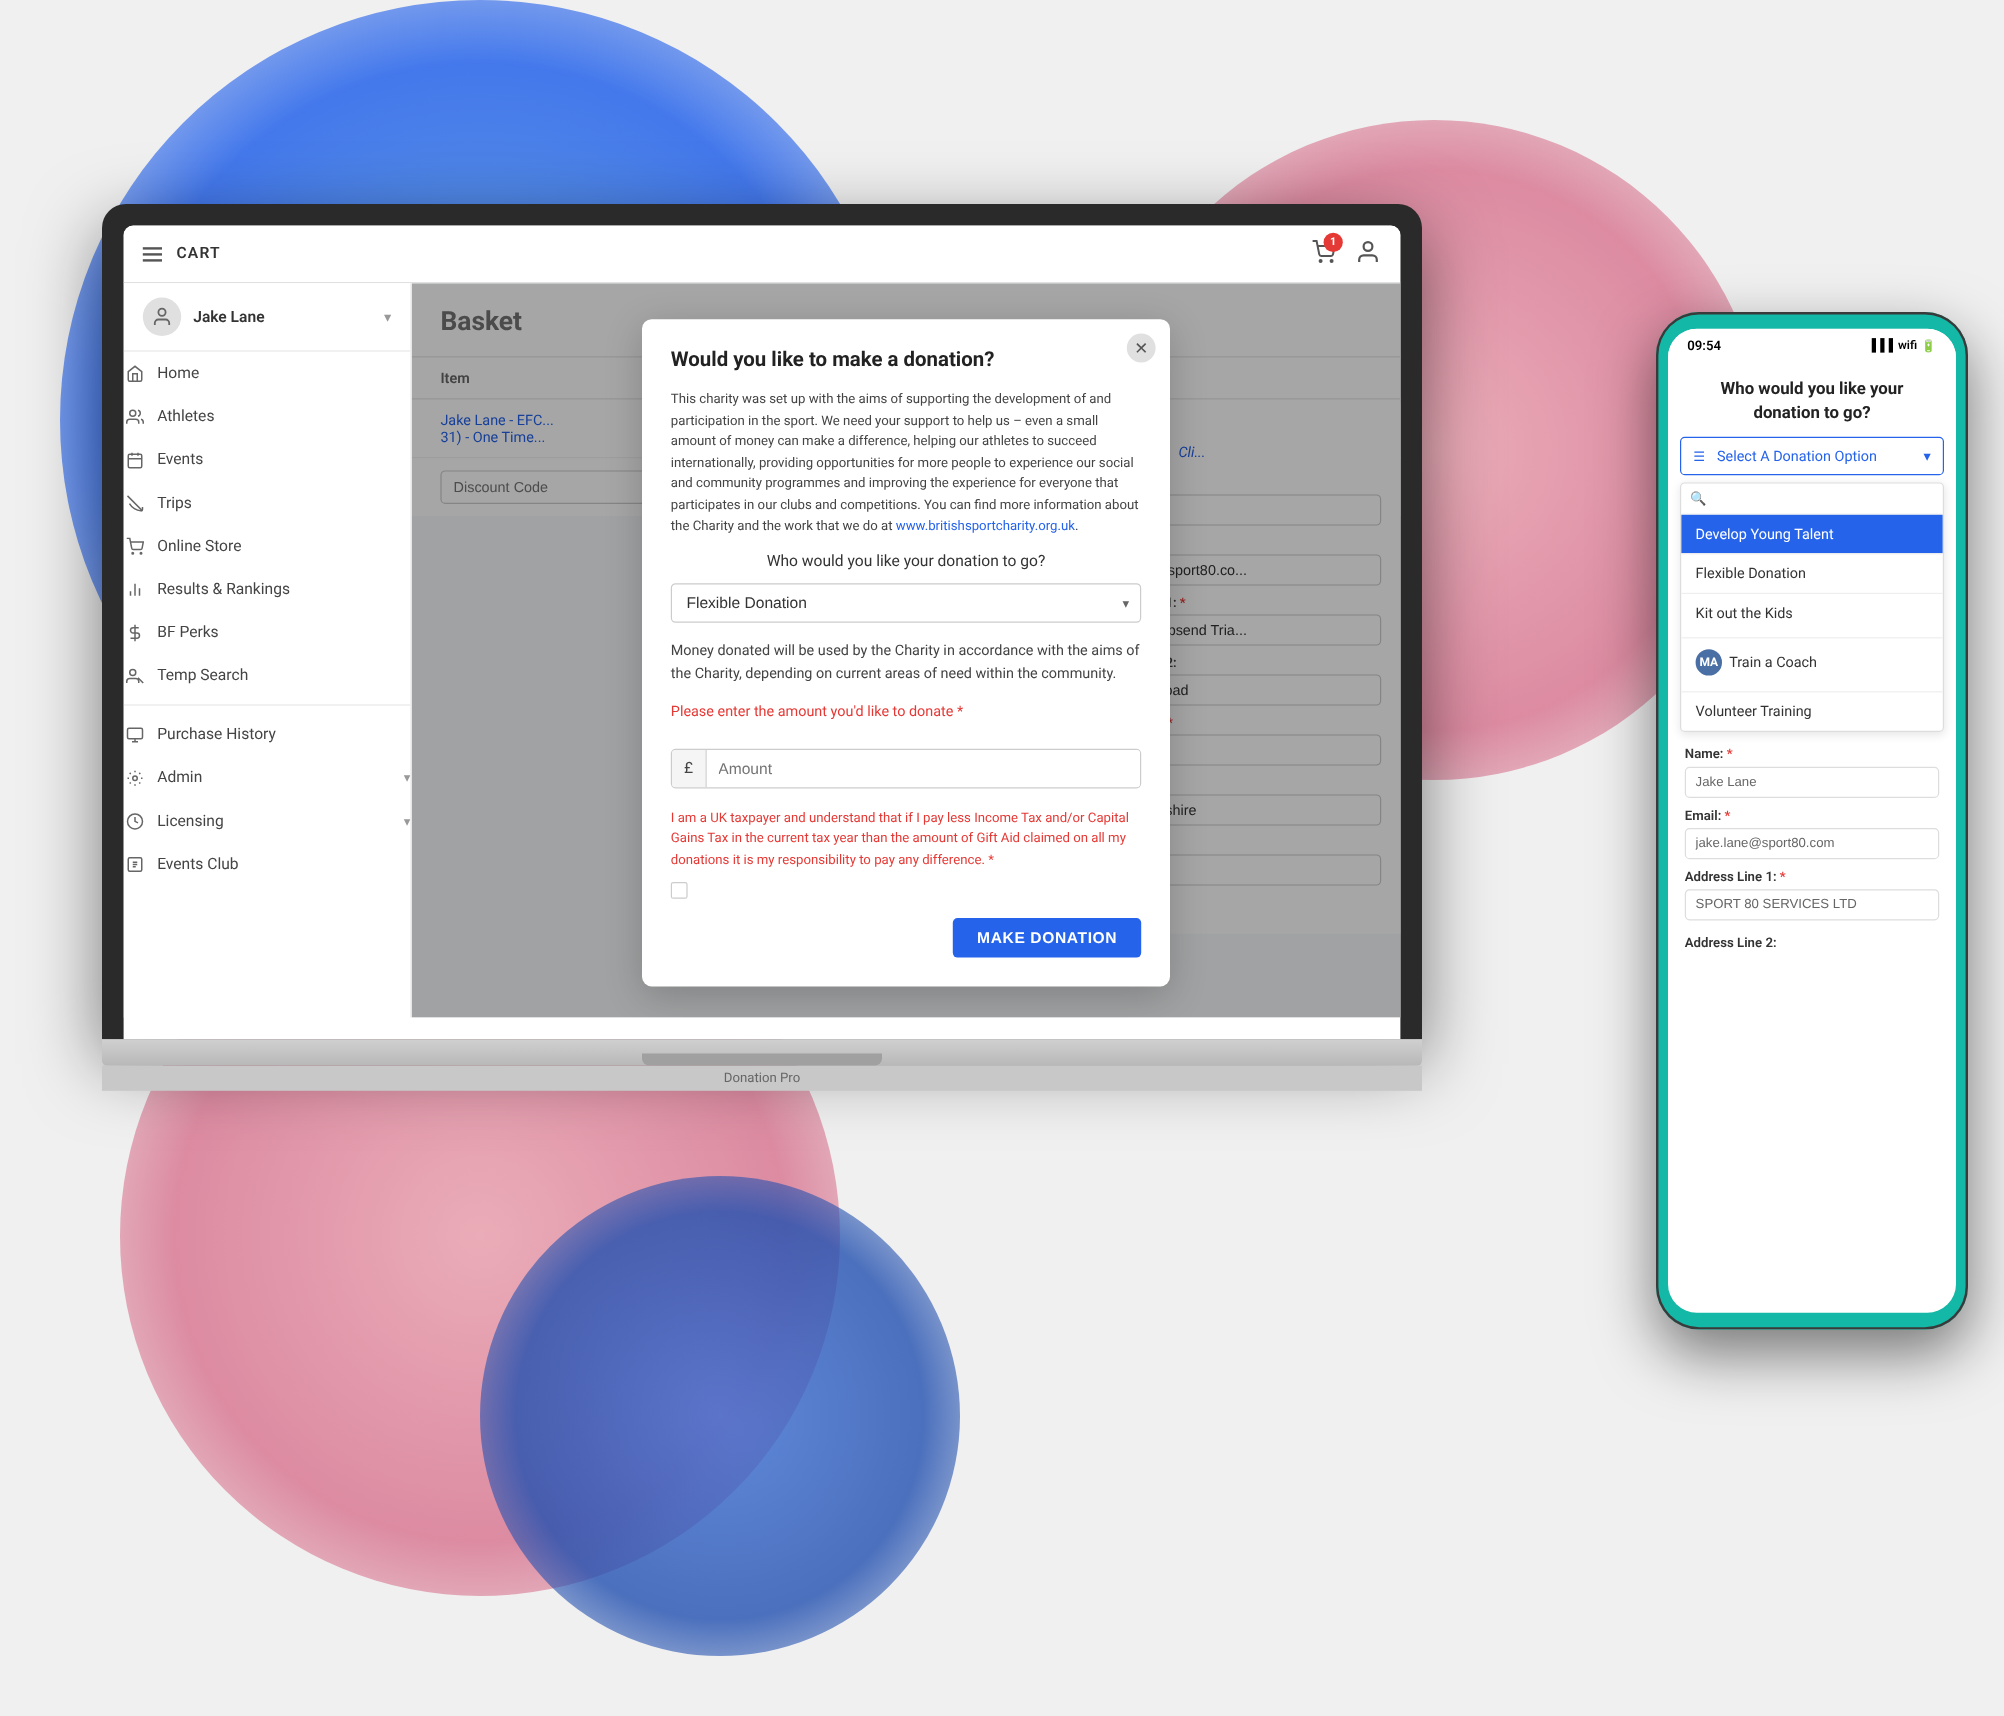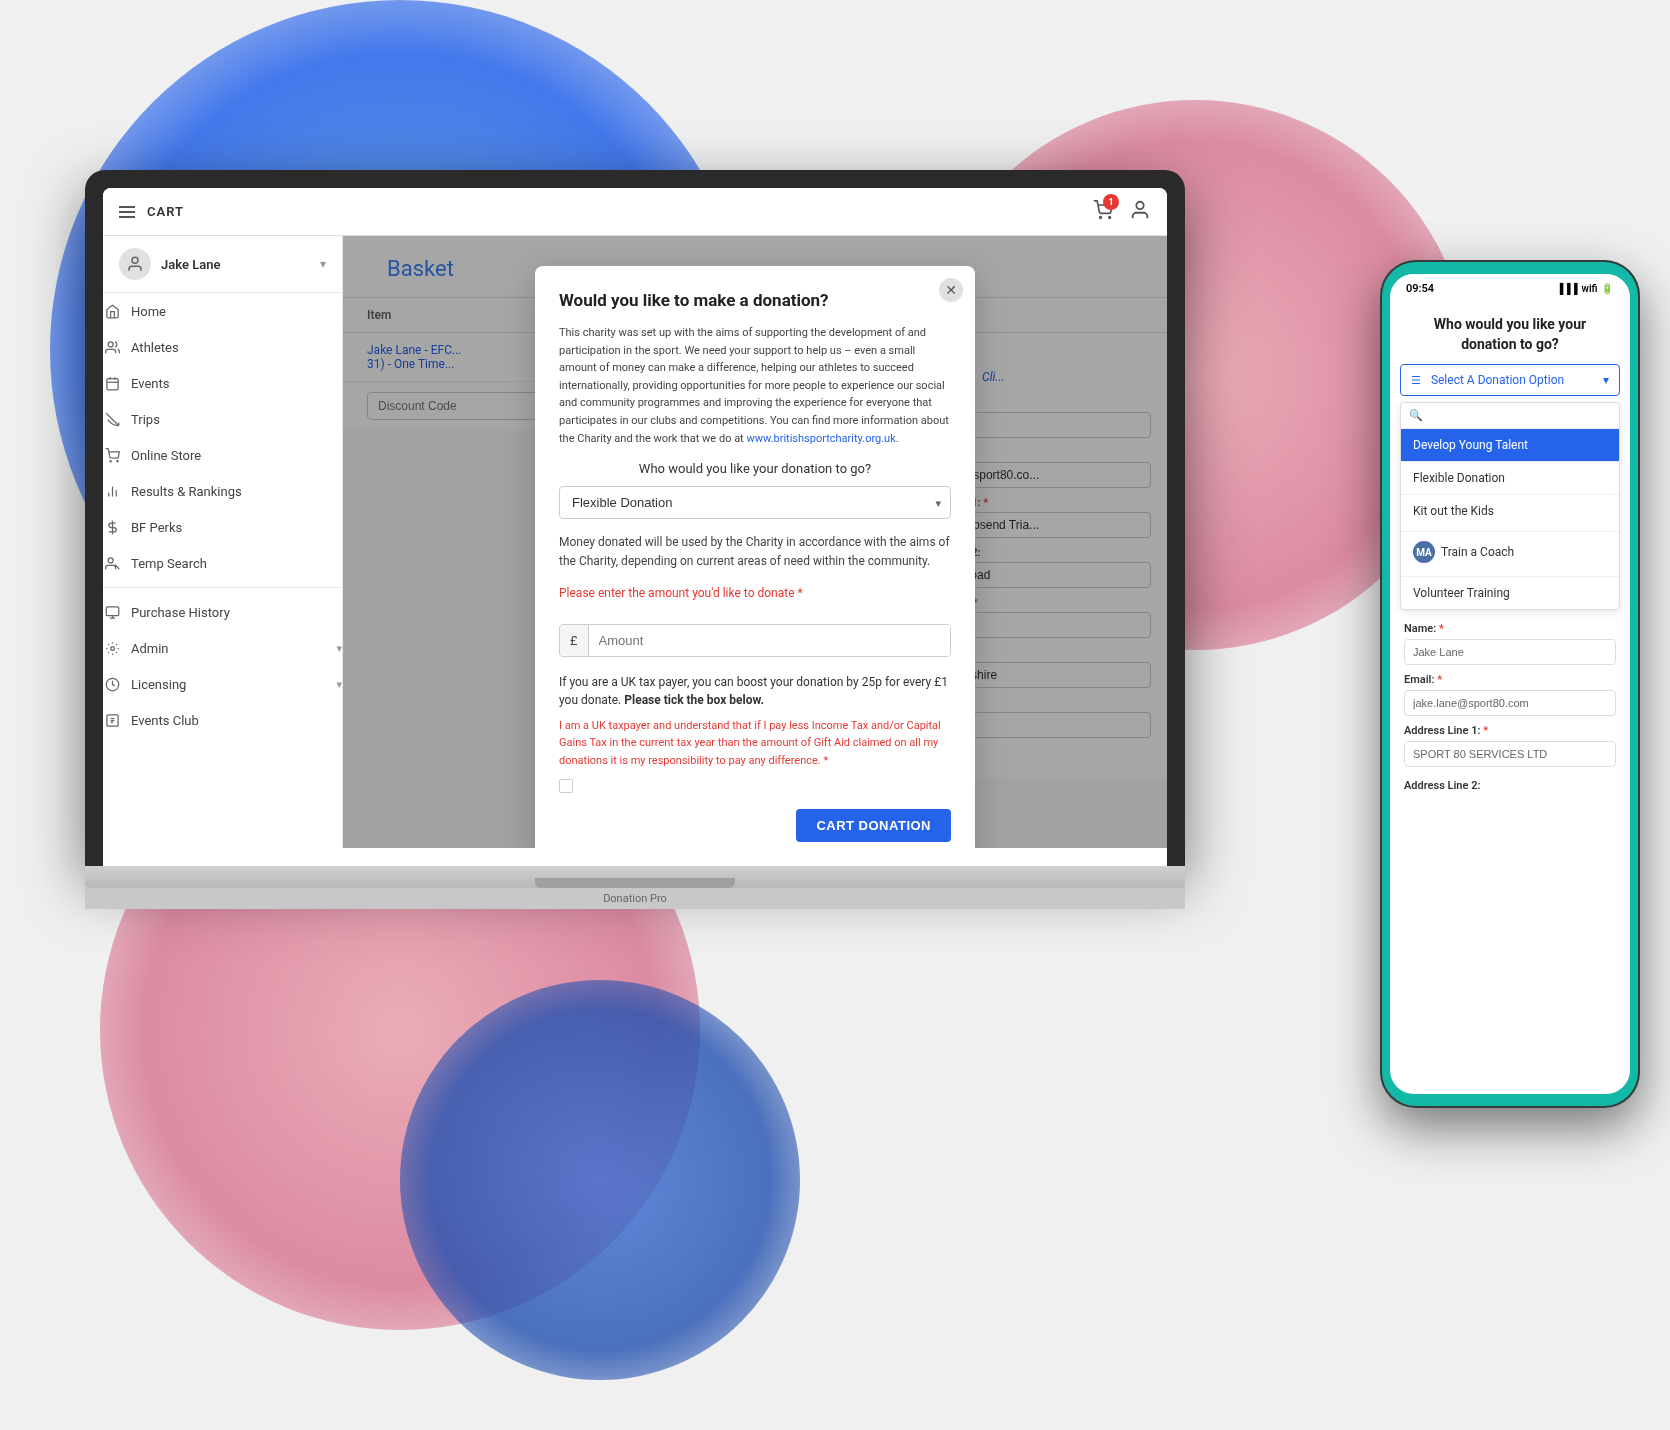--- a/index.html
+++ b/index.html
@@ -216,23 +216,22 @@
       overflow: auto;
       position: relative;
     }
     .content-header {
       background: #fff;
       padding: 20px 24px 16px;
       border-bottom: 1px solid #e0e0e0;
     }
     .page-title-text {
       font-size: 22px;
-      font-weight: 400;
-      color: #3b82f6;
-      margin-left: 20px;
+      font-weight: 700;
+      color: #737373;
     }
 
     .basket-table-header {
       display: grid;
       grid-template-columns: 1fr 1fr 1fr 1fr;
       padding: 10px 24px;
       font-size: 12px;
       font-weight: 600;
       color: #666;
       border-bottom: 1px solid #e0e0e0;
@@ -838,33 +837,29 @@
                 <span class="modal-select-arrow">▾</span>
               </div>
               <div class="modal-used-text">Money donated will be used by the Charity in accordance with the aims of the Charity, depending on current areas of need within the community.</div>
               <div class="modal-amount-label">
                 <span>Please enter the amount you'd like to donate</span> <span>*</span>
               </div>
               <div class="modal-amount-row">
                 <span class="modal-amount-prefix">£</span>
                 <input class="modal-amount-input" placeholder="Amount" type="text" style="">
               </div>
-              <div class="modal-giftaid-title">
-                <span>If you are a UK tax payer, you can boost your donation by 25p for every £1 you donate.</span>
-                <strong>Please tick the box below.</strong>
-              </div>
               <div class="modal-giftaid-text">
                 <span>I am a UK taxpayer and understand that if I pay less Income Tax and/or Capital Gains Tax in the current tax year than the amount of Gift Aid claimed on all my donations it is my responsibility to pay any difference.</span>
                 <span class="req"> *</span>
               </div>
               <div class="modal-checkbox-row">
                 <div class="modal-checkbox"></div>
               </div>
               <div class="modal-cta-row">
-                <button class="btn-donation">CART DONATION</button>
+                <button class="btn-donation">MAKE DONATION</button>
               </div>
             </div>
           </div>
 
         </div>
       </div>
     </div>
   </div>
   <div class="macbook-base"></div>
   <div class="macbook-label">Donation Pro</div>

